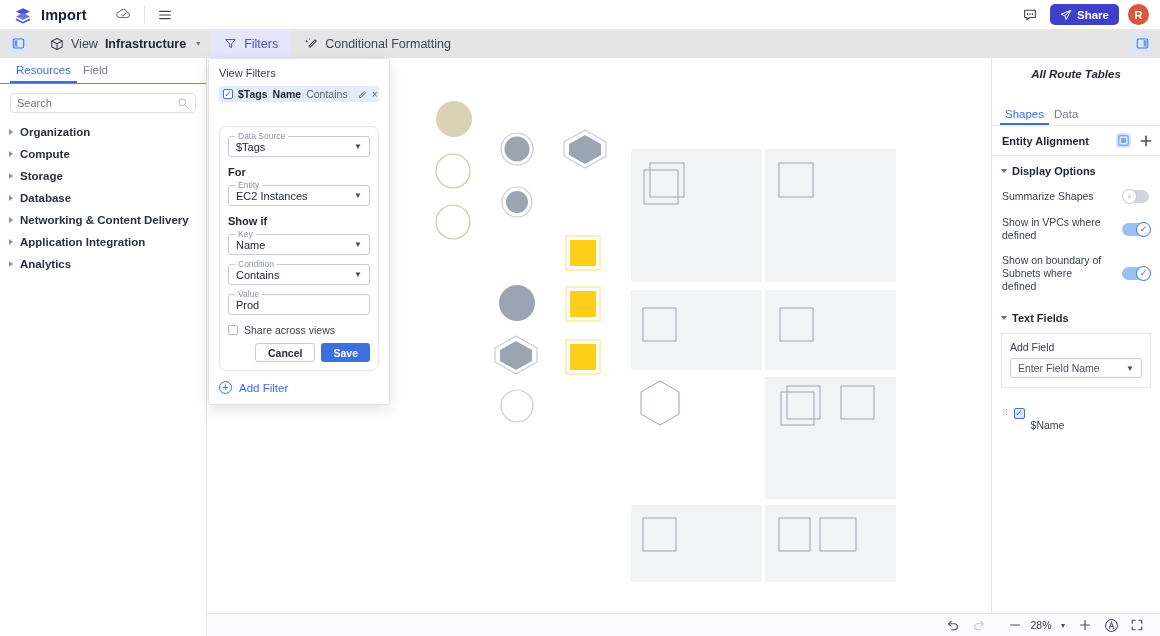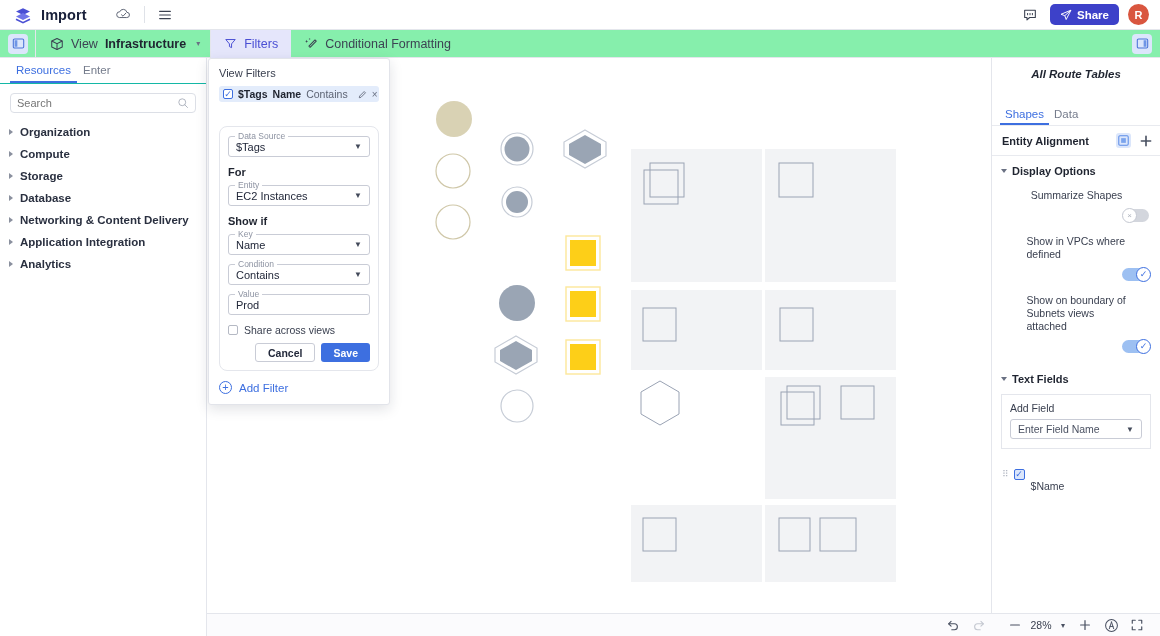--- a/index.html
+++ b/index.html
@@ -31,21 +31,21 @@
   }
   .avatar {
     width: 21px; height: 21px; border-radius: 50%; background: #d9563f;
     color: #fff; font-size: 11px; font-weight: 700;
     display: flex; align-items: center; justify-content: center; cursor: pointer;
   }
 
   
   .tabbar {
     position: absolute; left: 0; top: 30px; width: 1160px; height: 28px;
-    background: #86efac; border-bottom: 1px solid #e4e6ec;
+    background: #e5e5e5; border-bottom: 1px solid #e4e6ec;
     display: flex; align-items: center;
   }
   .panel-toggle {
     width: 20px; height: 20px; margin: 0 7px 0 8px; border-radius: 4px;
     background: #dbe6fb; display: flex; align-items: center; justify-content: center;
     cursor: pointer;
   }
   .tab-div { width: 1px; height: 28px; background: #e4e6ec; }
   .tab {
     height: 28px; display: flex; align-items: center; gap: 7px;
@@ -164,21 +164,21 @@
   }
   .ea-label { font-size: 11px; font-weight: 700; color: #1f2430; }
   .ea-icons { margin-left: auto; display: flex; align-items: center; gap: 9px; }
   .ea-sq {
     width: 15px; height: 15px; border-radius: 3px; background: #dbe6fb;
     display: flex; align-items: center; justify-content: center; cursor: pointer;
   }
   .sec-head { display: flex; align-items: center; gap: 5px; padding: 9px 10px 6px 9px; font-size: 11px; font-weight: 700; color: #1f2430; cursor: pointer; }
   .tri-d { width: 0; height: 0; border-top: 4px solid #6a7183; border-left: 3px solid transparent; border-right: 3px solid transparent; }
   .opt-row {
-    display: flex; align-items: center; padding: 6px 9px 6px 10px; gap: 6px; flex-direction: column;
+    display: flex; align-items: center; padding: 6px 9px 6px 10px; gap: 6px;
   }
   .opt-label { font-size: 10.5px; color: #3a4050; line-height: 13px; max-width: 100px; }
   .toggle { margin-left: auto; width: 29px; height: 15px; position: relative; flex: none; cursor: pointer; }
   .tg-track { position: absolute; border-radius: 8px; }
   .tg-off .tg-track { left: 3px; top: 1px; width: 24px; height: 13px; background: #d3d6dd; }
   .tg-off .tg-knob { position: absolute; left: 0; top: 0; width: 15px; height: 15px; border-radius: 50%; background: #fff; border: 1px solid #c4c8d1; color: #aeb3bd; font-size: 8px; line-height: 13px; text-align: center; }
   .tg-on .tg-track { left: 0; top: 1px; width: 24px; height: 13px; background: #9dc0f2; }
   .tg-on .tg-knob { position: absolute; right: 0; top: 0; width: 15px; height: 15px; border-radius: 50%; background: #fff; border: 1px solid #3d6fe0; color: #3d6fe0; font-size: 9px; line-height: 13px; text-align: center; }
   .tf-card { margin: 3px 9px 0 9px; border: 1px solid #e4e6ec; border-radius: 0; padding: 7px 8px 9px 8px; }
   .tf-label { font-size: 10.5px; color: #3a4050; margin-bottom: 5px; }
@@ -295,21 +295,21 @@
       <svg width="13" height="13" viewBox="0 0 16 16">
         <rect x="1.6" y="2.4" width="12.8" height="11.2" rx="1.6" fill="none" stroke="#4a74d8" stroke-width="1.3"></rect>
         <rect x="9.4" y="4" width="3.4" height="8" fill="#6e95e6"></rect>
       </svg>
     </div>
   </div>
 
   <div class="left-sb">
     <div class="lsb-tabs">
       <div class="lsb-tab active">Resources</div>
-      <div class="lsb-tab">Enter</div>
+      <div class="lsb-tab">Field</div>
     </div>
     <div class="search-box">
       <input placeholder="Search" style="">
       <span>
         <svg width="12" height="12" viewBox="0 0 16 16" style="display:block">
           <circle cx="7" cy="7" r="4.6" fill="none" stroke="#a2a8b4" stroke-width="1.1"></circle>
           <path d="M10.4 10.4 14 14" stroke="#a2a8b4" stroke-width="1.1" stroke-linecap="round"></path>
         </svg>
       </span>
     </div>
@@ -515,21 +515,21 @@
 
     <div class="opt-row">
       <span class="opt-label">Show in VPCs where defined</span>
       <span class="toggle tg-on">
         <span class="tg-track"></span>
         <span class="tg-knob">✓</span>
       </span>
     </div>
 
     <div class="opt-row">
-      <span class="opt-label">Show on boundary of Subnets views attached</span>
+      <span class="opt-label">Show on boundary of Subnets where defined</span>
       <span class="toggle tg-on">
         <span class="tg-track"></span>
         <span class="tg-knob">✓</span>
       </span>
     </div>
 
     <div class="sec-head" style="margin-top:4px">
       <span class="tri-d"></span>
       <span>Text Fields</span>
     </div>

